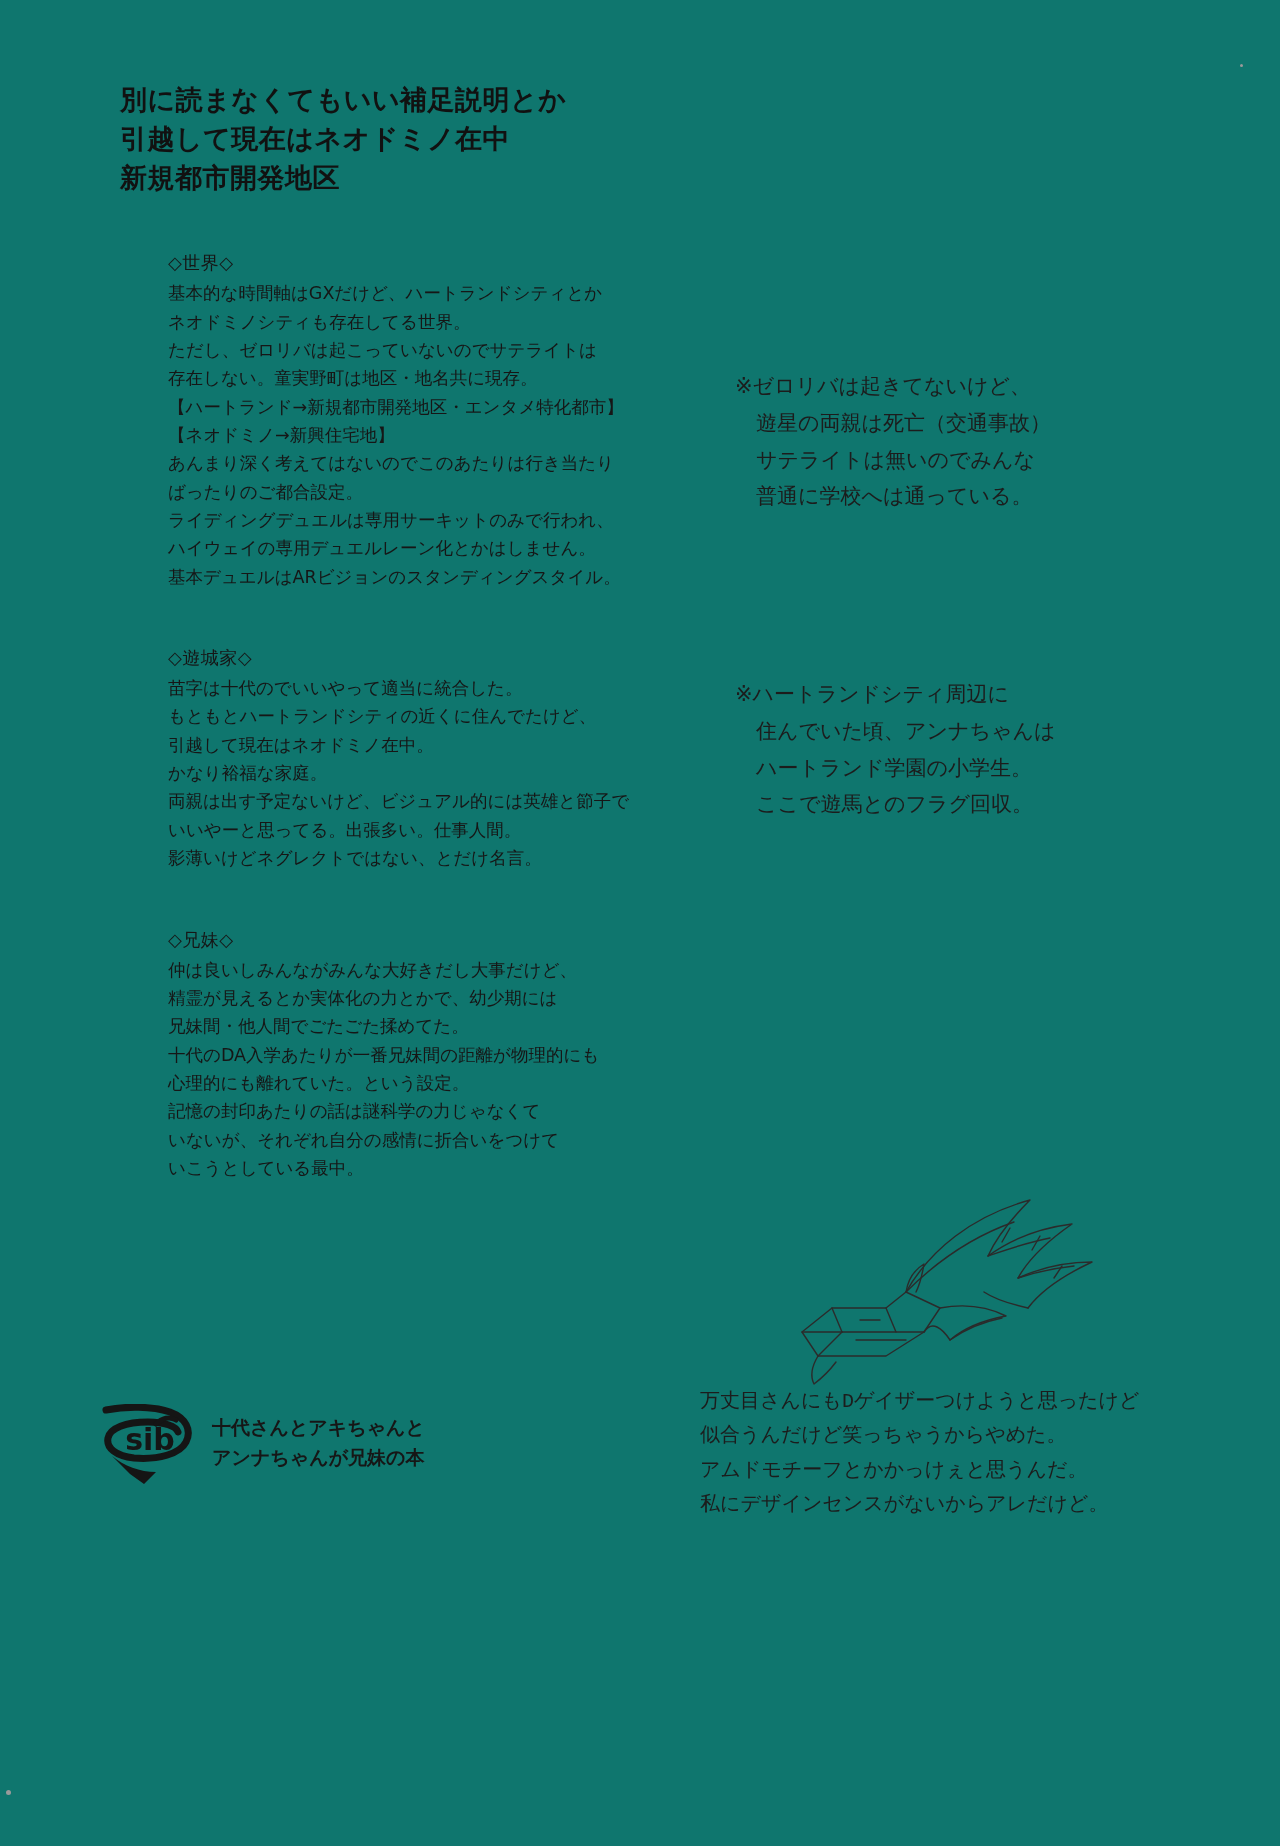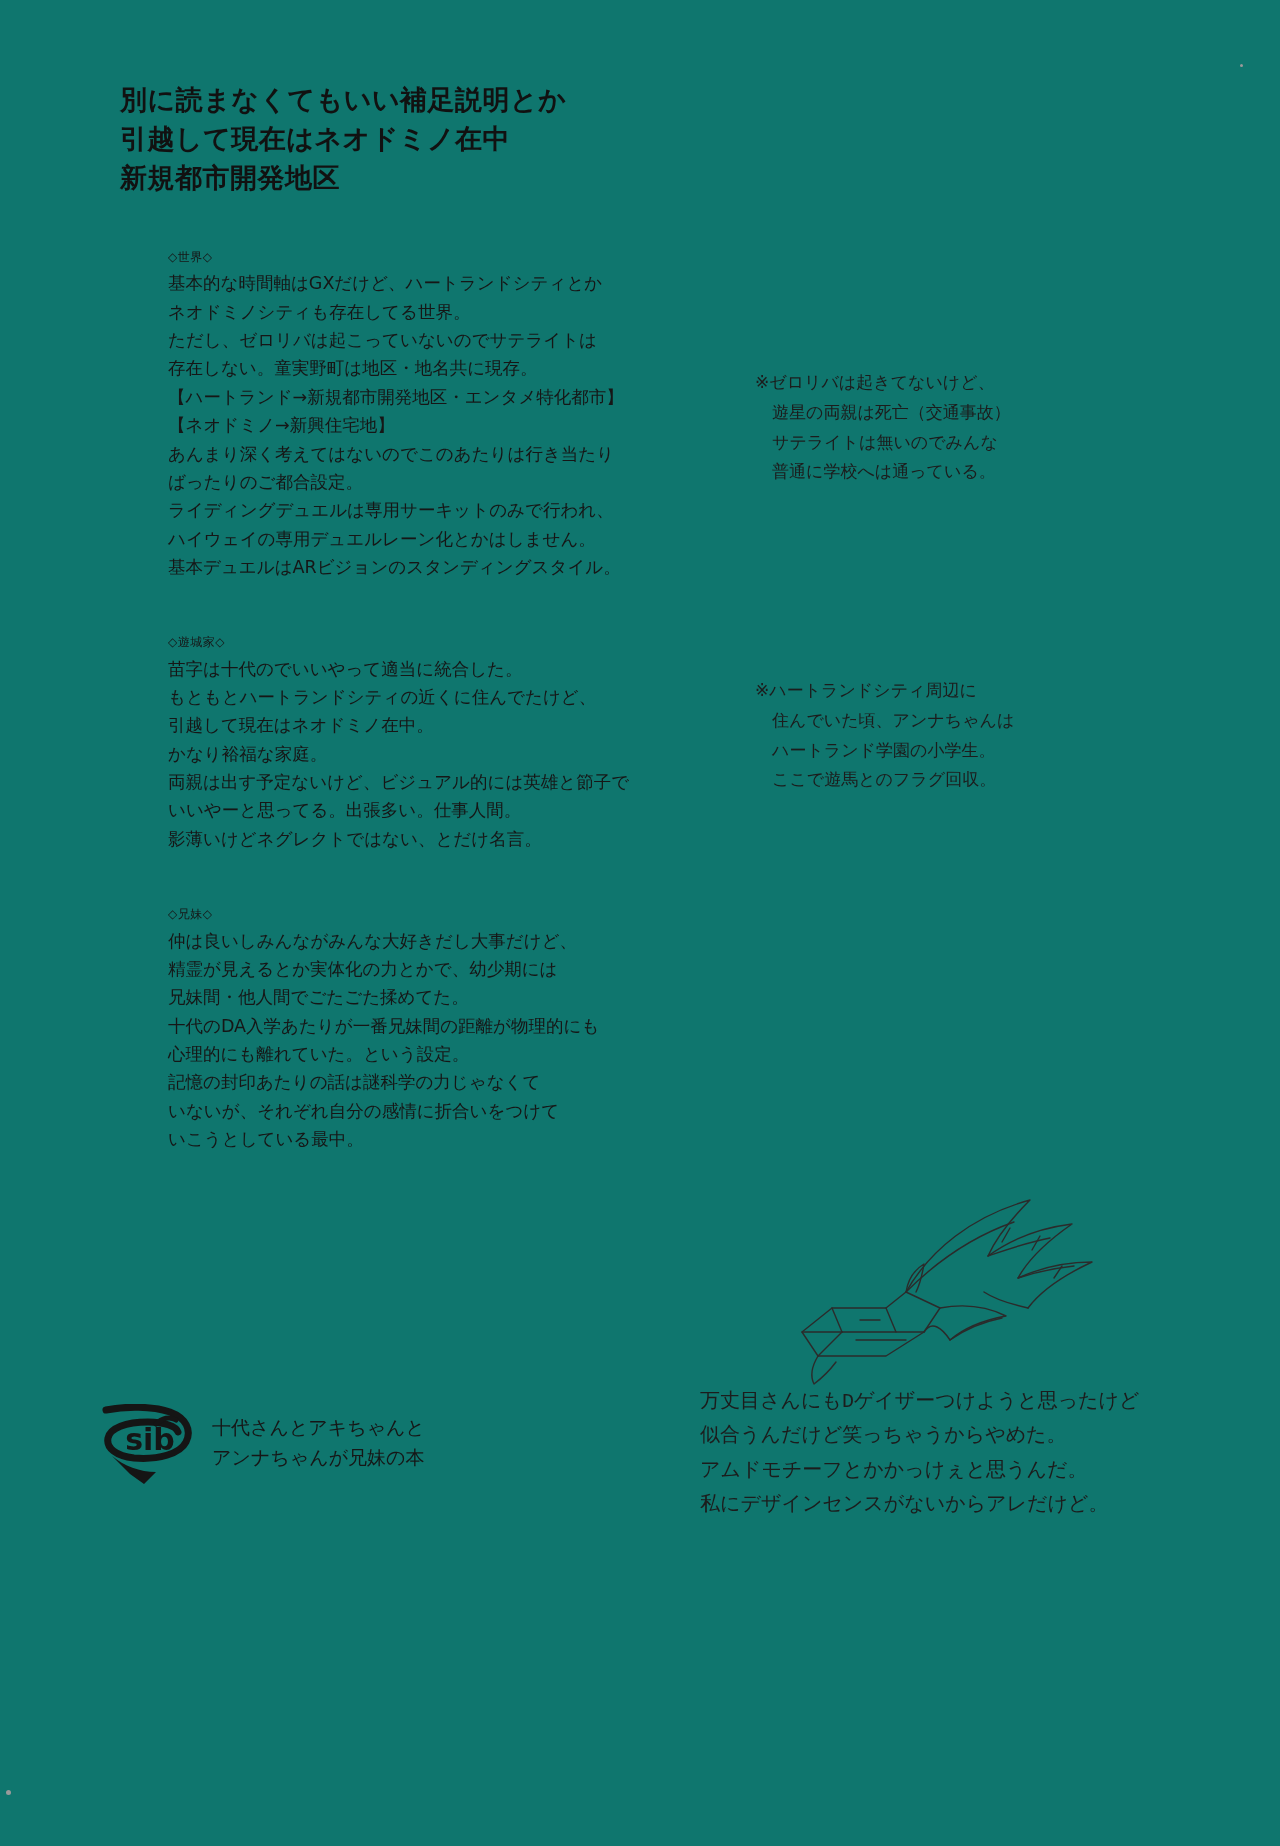--- a/index.html
+++ b/index.html
@@ -39,35 +39,34 @@
     left: 168px;
     top: 248px;
     width: 470px;
     font-size: 17.5px;
     line-height: 1.62;
     color: #161616;
   }
   .section { margin-bottom: 52px; }
   .section:last-child { margin-bottom: 6px; }
   .sec-head {
-    font-size: 12px;
+    font-size: 18px;
     letter-spacing: 0.5px;
     margin-bottom: 2px;
     white-space: pre;
   }
   .sec-body { white-space: pre-line; }
 
   
   .note {
     position: absolute;
-    font-size: 17px;
+    font-size: 21px;
     line-height: 1.75;
     color: #1c1c1c;
     white-space: pre-line;
-    margin-left: 20px;
   }
   .note-1 { left: 735px; top: 368px; width: 330px; }
   .note-2 { left: 735px; top: 676px; width: 330px; }
 
   
   .art {
     position: absolute;
     left: 710px;
     top: 1180px;
     width: 440px;
@@ -105,20 +104,21 @@
   }
   .logo svg { width: 100%; height: 100%; }
   .footer-text {
     position: absolute;
     left: 112px;
     top: 8px;
     font-size: 19px;
     line-height: 1.58;
     color: #161616;
     white-space: pre-line;
+    font-weight: bold;
   }
 
   
   .speck {
     position: absolute;
     background: #9a9a9a;
     border-radius: 50%;
   }
 </style>
 </head>

